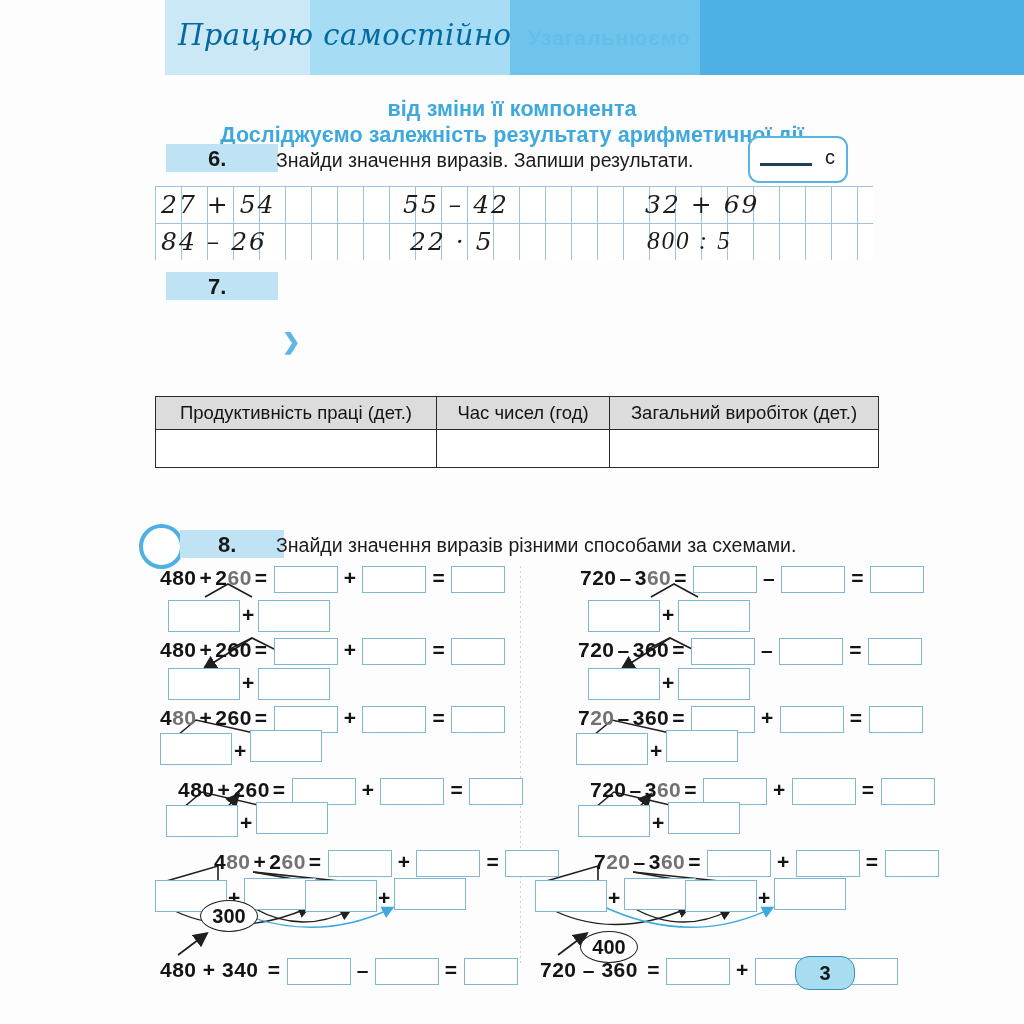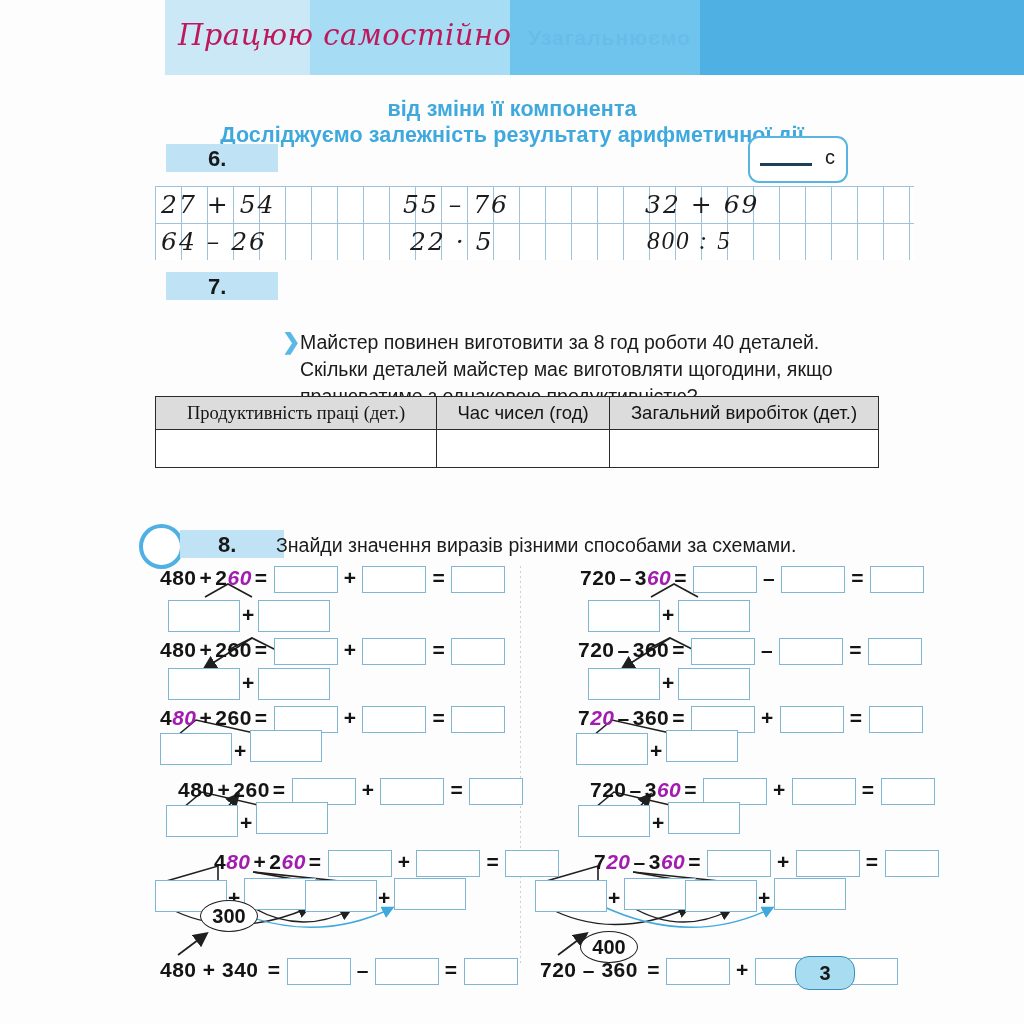--- a/index.html
+++ b/index.html
@@ -14,21 +14,21 @@
 
   
   .banner{position:absolute;top:0;left:0;width:1024px;height:75px;}
   .band{position:absolute;top:0;height:75px;}
   .b1{left:165px;width:145px;background:#cbe8f7;}
   .b2{left:310px;width:200px;background:#a6dcf4;}
   .b3{left:510px;width:190px;background:#6ec4ec;}
   .b4{left:700px;width:324px;background:#4fb0e4;}
   .banner-title{position:absolute;top:18px;left:178px;
     font-family:"DejaVu Serif", serif;font-style:italic;font-size:29px;
-    color:#be185d;letter-spacing:.5px;}
+    color:#0369a1;letter-spacing:.5px;}
   .banner-ghost{position:absolute;top:26px;left:528px;font-size:21px;
     font-weight:bold;color:#5cb6e6;opacity:.45;letter-spacing:1px;}
 
   
   .sec-head{position:absolute;text-align:center;width:720px;left:152px;
     color:#3fa9dd;font-weight:bold;font-size:21.5px;line-height:26px;
     letter-spacing:.1px;}
   #head1{top:96px;}
   #head2{top:478px;}
 
@@ -43,40 +43,40 @@
   .timebox{position:absolute;left:748px;top:136px;width:96px;height:43px;
     border:2px solid #58b4e0;border-radius:11px;background:#fff;}
   .timebox .rule{position:absolute;left:10px;top:25px;width:52px;height:3px;background:#1d3f58;}
   .timebox .unit{position:absolute;right:11px;top:8px;font-size:20px;color:#17181a;}
 
   
   .gridwrap{position:absolute;left:155px;top:186px;width:718px;height:74px;
     background:
       repeating-linear-gradient(to right,#9dc3dd 0 1px,transparent 1px 26px),
       repeating-linear-gradient(to bottom,#9dc3dd 0 1px,transparent 1px 37px);
-    background-color:#fff;padding-left:41px;}
+    background-color:#fff;}
   .hw{position:absolute;font-family:"DejaVu Serif", serif;font-style:italic;
       font-size:25px;color:#1c1c1c;letter-spacing:2px;white-space:nowrap;}
 
   
   .tbl{position:absolute;left:155px;top:396px;border-collapse:collapse;}
   .tbl td{border:1.6px solid #2b2b2b;font-size:18.5px;padding:3px 5px;
     color:#141414;text-align:center;white-space:nowrap;}
   .tbl .hd{background:#dcdcdc;font-weight:normal;height:26px;}
   .tbl .bl{height:31px;background:#fff;}
 
   
   .bullet{position:absolute;color:#5bb8e6;font-size:22px;font-weight:bold;}
 
   
   .ringicon{position:absolute;left:139px;top:524px;width:37px;height:37px;
     border-radius:50%;border:4px solid #4fb0e4;background:#fff;}
   .expr{position:absolute;white-space:nowrap;font-size:21px;font-weight:bold;
         color:#141414;letter-spacing:.5px;}
-  .expr .hl{color:#a21caf;font-style:italic;}
+  .expr .hl{color:#737373;}
   .op{display:inline-block;padding:0 3px;font-weight:bold;}
   .ebox{display:inline-block;width:62px;height:25px;border:1.5px solid #7fb6d4;
         background:#fff;vertical-align:middle;margin:0 3px;}
   .ebox.w{width:52px;}
   .sbox{position:absolute;width:70px;height:30px;border:1.5px solid #7fb6d4;background:#fff;}
   .plus{position:absolute;font-size:21px;font-weight:bold;color:#141414;}
   .ovalnum{position:absolute;width:56px;height:30px;border:1.7px solid #1f1f1f;
     border-radius:50%;font-size:20px;font-weight:bold;color:#141414;
     display:flex;align-items:center;justify-content:center;background:#fff;}
 
@@ -107,49 +107,45 @@
   </div>
 
   <div class="sec-head" id="head1">
     <div>від зміни її компонента</div>
     <div>Досліджуємо залежність результату арифметичної дії</div>
   </div>
 
   <div class="numchip" style="left:166px;top:144px;width:112px;">
     <span style="left:42px;top:2px;">6.</span>
   </div>
+  <div class="btext" style="left:276px;top:147px;width:460px;">Знайди значення виразів. Запиши результати.</div>
 
   <div class="timebox">
     <div class="rule"></div>
     <div class="unit">с</div>
   </div>
 
   <div class="gridwrap">
     <div class="hw" style="left:6px;top:4px;">27 + 54</div>
-    <div class="hw" style="left:248px;top:4px;">55 – 76</div>
+    <div class="hw" style="left:248px;top:4px;">55 – 42</div>
     <div class="hw" style="left:490px;top:4px;">32 + 69</div>
-    <div class="hw" style="left:6px;top:41px;">64 – 26</div>
+    <div class="hw" style="left:6px;top:41px;">84 – 26</div>
     <div class="hw" style="left:255px;top:41px;">22 · 5</div>
     <div class="hw" style="left:492px;top:41px;font-family:Liberation Serif, serif;">800 : 5</div>
   </div>
 
   <div class="numchip" style="left:166px;top:272px;width:112px;">
     <span style="left:42px;top:2px;">7.</span>
   </div>
   <div class="bullet" style="left:282px;top:329px;">❯</div>
-  <div class="btext" style="left:300px;top:329px;width:580px;">
-    <div>Майстер повинен виготовити за 8 год роботи 40 деталей.</div>
-    <div>Скільки деталей майстер має виготовляти щогодини, якщо</div>
-    <div>працюватиме з однаковою продуктивністю?</div>
-  </div>
 
   <table class="tbl">
     <tbody>
         <tr>
-      <td class="hd" style="width:270px;font-family:Liberation Serif, serif;">Продуктивність праці (дет.)</td>
+      <td class="hd" style="width:270px;">Продуктивність праці (дет.)</td>
       <td class="hd" style="width:162px;">Час чисел (год)</td>
       <td class="hd" style="width:258px;">Загальний виробіток (дет.)</td>
     </tr>
     <tr>
       <td class="bl"></td>
       <td class="bl"></td>
       <td class="bl"></td>
     </tr>
   </tbody>
     </table>

